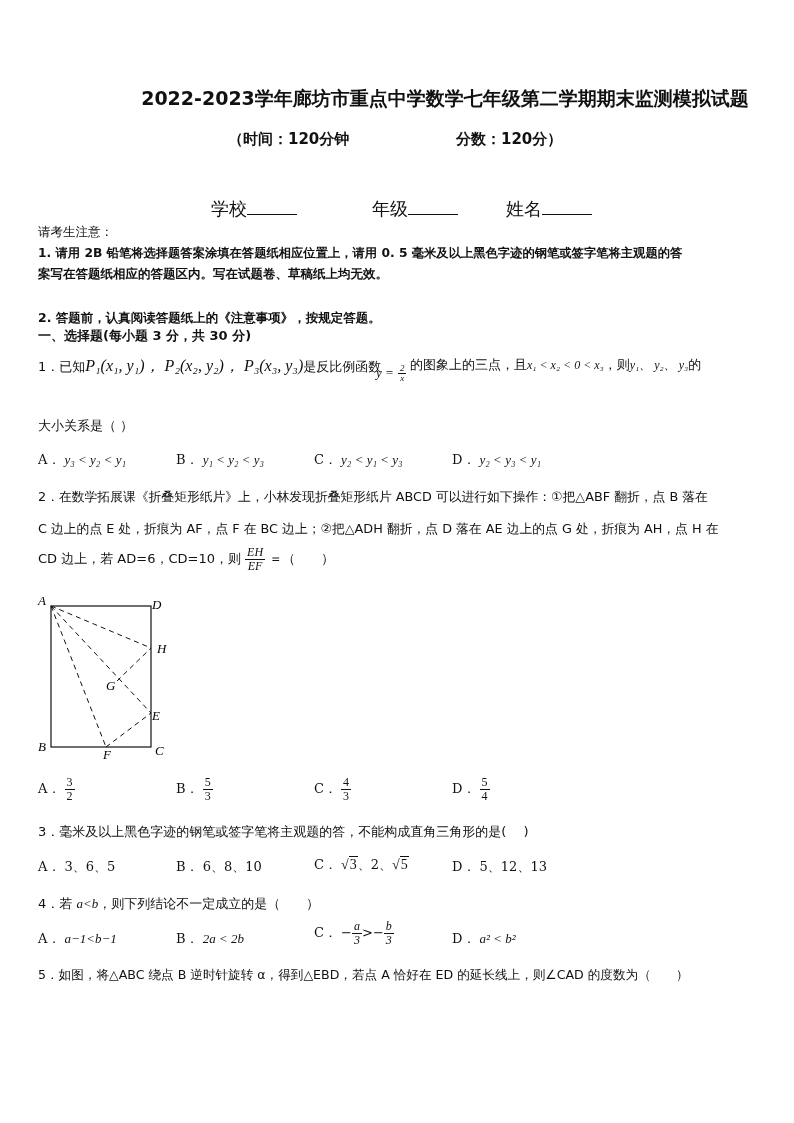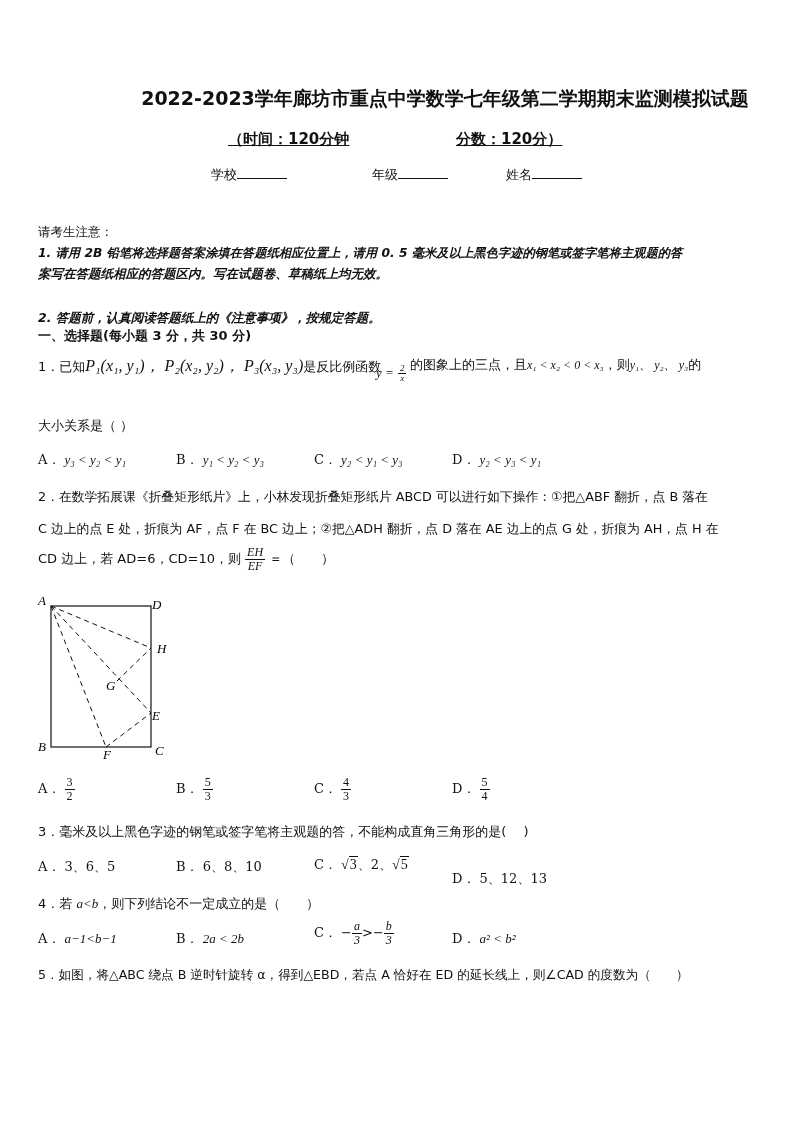--- a/index.html
+++ b/index.html
@@ -1,24 +1,24 @@
 <!DOCTYPE html>
 <html><head>
 <meta charset="utf-8">
 <style>
   html, body { margin: 0; padding: 0; background: #ffffff; }
   body { width: 794px; height: 1123px; position: relative; overflow: hidden;
          font-family: "DejaVu Sans", "Liberation Sans", sans-serif; color: #111; }
   .abs { position: absolute; white-space: nowrap; }
   .title { left: 0; width: 794px; top: 86px; text-align: center; font-size: 19px; font-weight: bold; letter-spacing: 0px; padding-left: 48px; }
-  .sub { top: 130px; font-size: 15px; font-weight: bold; text-decoration: underline; }
-  .fields { top: 166px; font-size: 13px; }
+  .sub { top: 130px; font-size: 15px; font-weight: bold; }
+  .fields { top: 197px; font-size: 18px; }
   .blank { display: inline-block; width: 50px; border-bottom: 1px solid #111; height: 12px; vertical-align: baseline; }
   .notice { left: 38px; font-size: 12.5px; }
-  .notice.bold { font-weight: bold; font-style: italic; }
+  .notice.bold { font-weight: bold; }
   .q { left: 38px; font-size: 13px; }
   .serif { font-family: "DejaVu Serif", "Liberation Serif", serif; }
   .it { font-style: italic; font-family: "Liberation Serif", "DejaVu Serif", serif; }
   .opt { font-size: 13px; }
   .frac { display: inline-flex; flex-direction: column; align-items: center; vertical-align: middle; line-height: 1.05; font-family: "Liberation Serif", serif; font-size: 12px; }
   .frac .num { border-bottom: 1px solid #111; padding: 0 2px; }
   .frac .den { padding: 0 2px; }
   .math { font-family: "Liberation Serif", serif; font-size: 14px; }
   .sqrt { border-top: 1px solid #111; padding: 0 1px; }
   svg text { font-family: "Liberation Serif", serif; font-style: italic; font-size: 13px; }
@@ -111,21 +111,21 @@
     </span></div>
 <div class="abs opt serif" style="left:452px; top:776px;"><span>D．</span> <span class="frac">
       <span class="num">5</span>
       <span class="den">4</span>
     </span></div>
 
 <div class="abs q" style="top:823px;"><span>3．</span><span>毫米及以上黑色字迹的钢笔或签字笔将主观题的答，不能构成直角三角形的是(　 )</span></div>
 <div class="abs opt serif" style="left:38px; top:858px;"><span>A．</span> <span>3、6、5</span></div>
 <div class="abs opt serif" style="left:176px; top:858px;"><span>B．</span> <span>6、8、10</span></div>
 <div class="abs opt serif" style="left:314px; top:856px;"><span>C．</span> <span class="math">√<span class="sqrt">3</span></span><span>、2、</span><span class="math">√<span class="sqrt">5</span></span></div>
-<div class="abs opt serif" style="left:452px; top:858px;margin-top:12px;"><span>D．</span> <span>5、12、13</span></div>
+<div class="abs opt serif" style="left:452px; top:858px;"><span>D．</span> <span>5、12、13</span></div>
 
 <div class="abs q" style="top:895px;"><span>4．</span><span>若</span> <span class="it">a&lt;b</span><span>，则下列结论不一定成立的是（　　）</span></div>
 <div class="abs opt serif" style="left:38px; top:930px;"><span>A．</span> <span class="it">a−1&lt;b−1</span></div>
 <div class="abs opt serif" style="left:176px; top:930px;"><span>B．</span> <span class="it">2a &lt; 2b</span></div>
 <div class="abs opt serif" style="left:314px; top:920px;"><span>C．</span> <span>−</span><span class="frac it">
       <span class="num">a</span>
       <span class="den">3</span>
     </span><span>&gt;−</span><span class="frac it">
       <span class="num">b</span>
       <span class="den">3</span>

